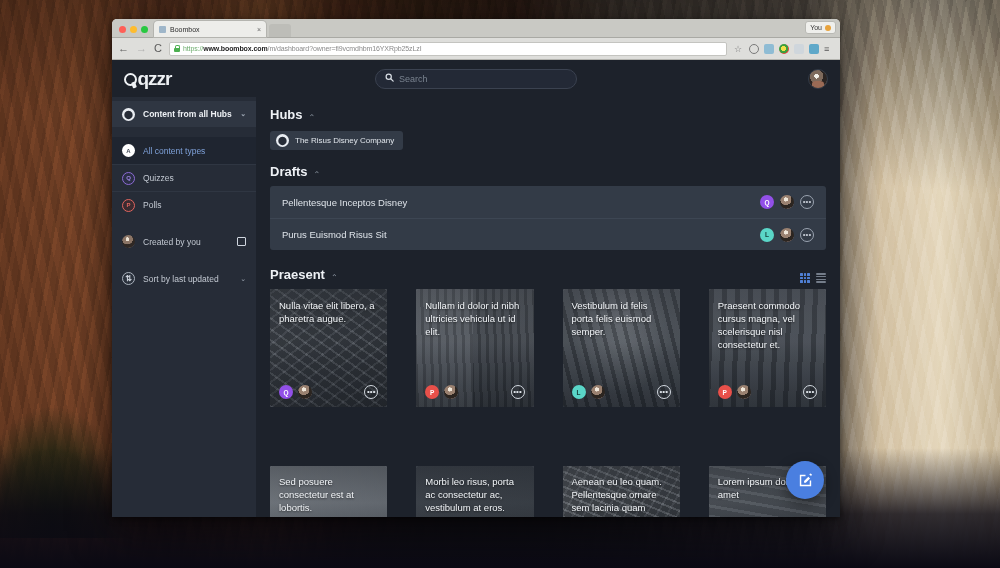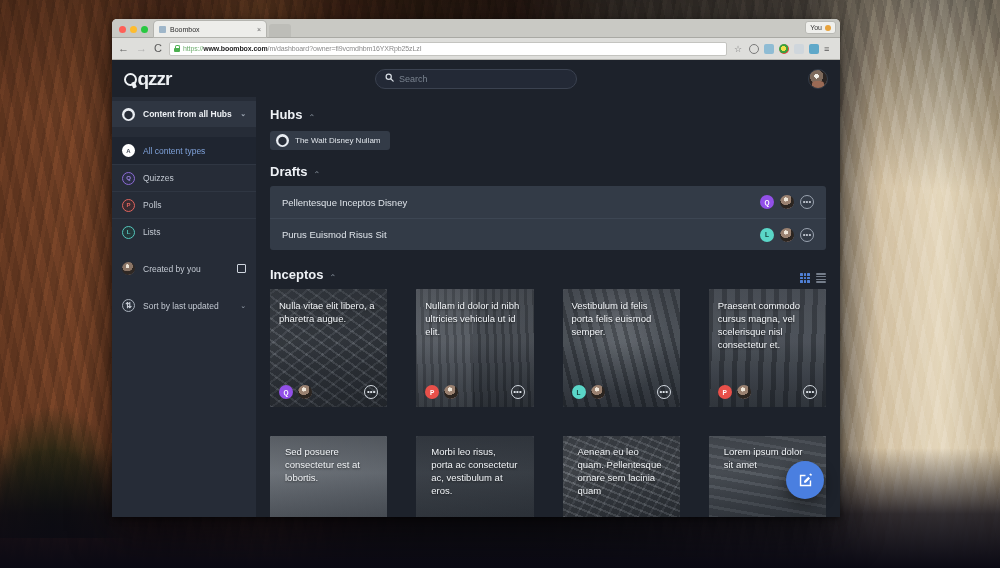--- a/index.html
+++ b/index.html
@@ -218,21 +218,21 @@
   .card .txt {
     position:relative; font-size:9.5px; line-height:1.38; color:#f2f5f8;
     font-weight:400; text-shadow: 0 1px 2px rgba(0,0,0,.55);
   }
   .card .foot {
     position:absolute; left:9px; right:9px; bottom:8px;
     display:flex; align-items:center; gap:5px;
   }
   .card .foot .more { margin-left:auto; border-color:#d3d9e0; color:#e3e8ee; }
 
-  .card.r2 { height:82px; padding:9px 15px; }
+  .card.r2 { height:82px; padding:9px 9px;margin-top:30px; }
 
   
   .ph1 { background:
       repeating-linear-gradient(35deg, rgba(255,255,255,.10) 0 2px, rgba(0,0,0,.18) 2px 9px),
       repeating-linear-gradient(-38deg, rgba(255,255,255,.08) 0 2px, rgba(0,0,0,.16) 2px 10px),
       linear-gradient(160deg,#6e757d 0%, #4e545c 55%, #3a4047 100%); }
   .ph2 { background:
       linear-gradient(90deg, rgba(255,255,255,.07) 0 48%, rgba(0,0,0,.12) 48% 100%),
       repeating-linear-gradient(88deg, rgba(0,0,0,.2) 0 3px, rgba(255,255,255,.05) 3px 8px),
       linear-gradient(180deg,#7d838a 0%, #545a62 60%, #393f46 100%); }
@@ -345,24 +345,20 @@
           <span class="side-label">All content types</span>
         </div>
         <div class="side-row sep">
           <span class="badge quiz">Q</span>
           <span class="side-label">Quizzes</span>
         </div>
         <div class="side-row sep">
           <span class="badge poll">P</span>
           <span class="side-label">Polls</span>
         </div>
-        <div class="side-row sep">
-          <span class="badge list">L</span>
-          <span class="side-label">Lists</span>
-        </div>
 
         <div class="side-gap"></div>
 
         <div class="side-row">
           <span class="badge mini-avatar"></span>
           <span class="side-label">Created by you</span>
           <span class="checkbox"></span>
         </div>
 
         <div class="side-gap"></div>
@@ -375,21 +371,21 @@
       </div>
 
       <div class="main">
 
         <div class="sect-title">
           <span>Hubs</span>
           <span class="caret">⌃</span>
         </div>
         <div class="hub-chip">
           <span class="badge hub">⬤</span>
-          <span>The Walt Disney Nullam</span>
+          <span>The Risus Disney Company</span>
         </div>
 
         <div class="sect-title">
           <span>Drafts</span>
           <span class="caret">⌃</span>
         </div>
         <div class="drafts">
           <div class="draft-row">
             <span>Pellentesque Inceptos Disney</span>
             <span class="draft-icons">
@@ -403,21 +399,21 @@
             <span class="draft-icons">
               <span class="pill list">L</span>
               <span class="pill user"></span>
               <span class="more">•••</span>
             </span>
           </div>
         </div>
 
         <div class="sect-head">
           <div class="sect-title">
-            <span>Inceptos</span>
+            <span>Praesent</span>
             <span class="caret">⌃</span>
           </div>
           <div class="viewtoggle">
             <span class="ic-grid">
                 <i></i>
                 <i></i>
                 <i></i>
                 <i></i>
                 <i></i>
                 <i></i>

